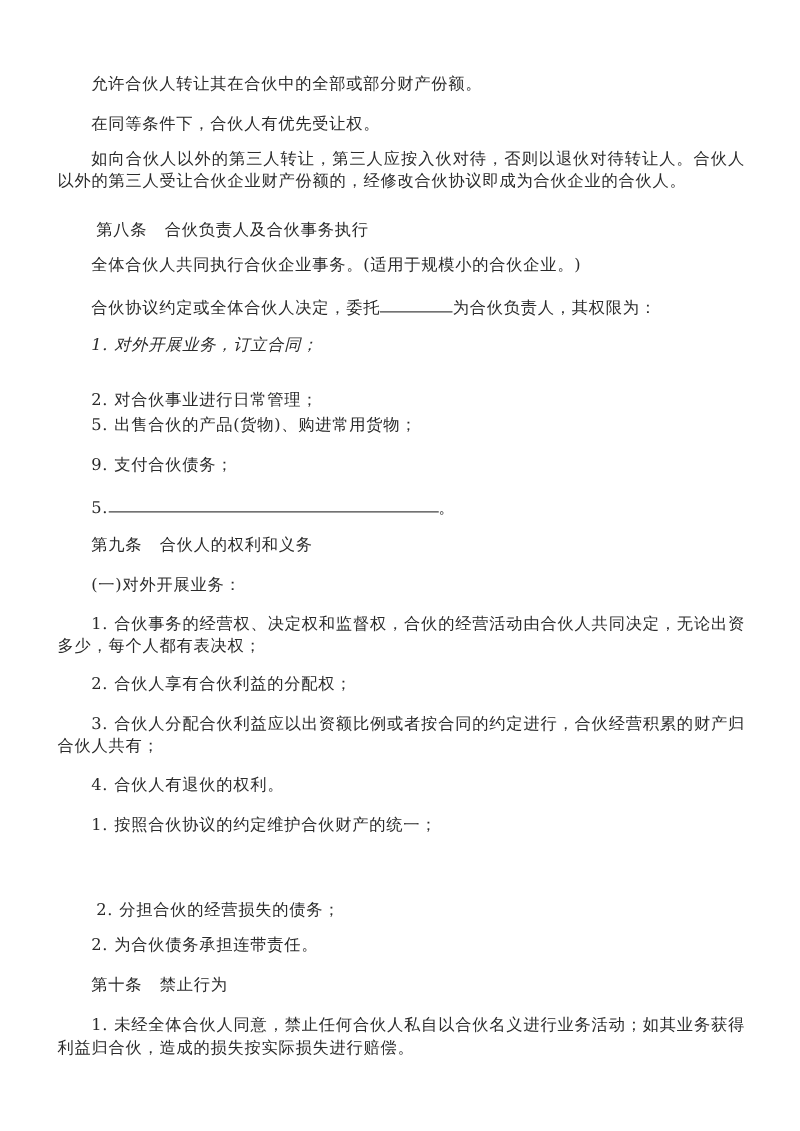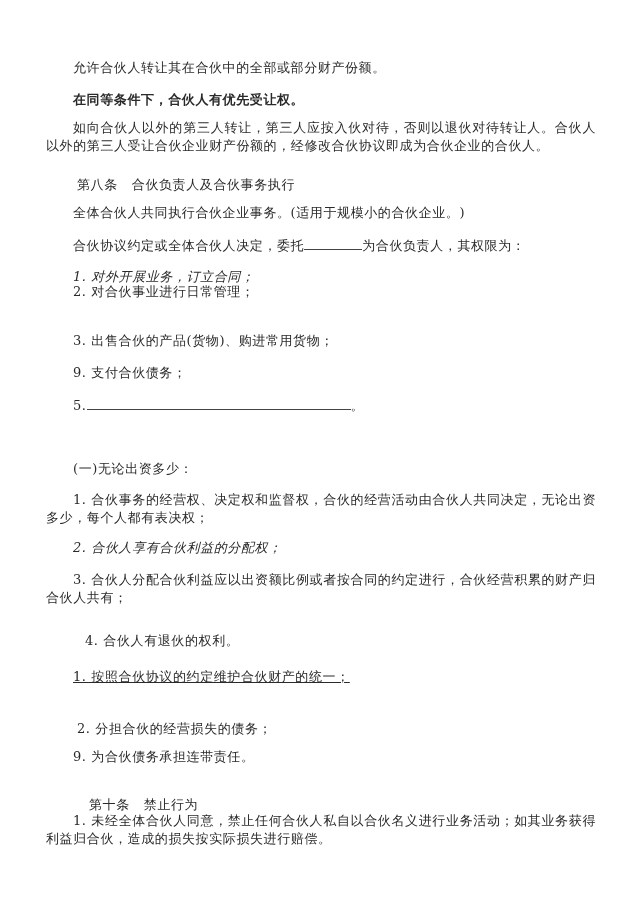--- a/index.html
+++ b/index.html
@@ -49,55 +49,56 @@
     .blank-short { width: 58px; }
     .blank-long { width: 264px; }
   </style>
 </head>
 <body>
 
 <div class="page">
 
   <p class="para indent" style="top:59px;margin:0;">允许合伙人转让其在合伙中的全部或部分财产份额。</p>
 
-  <p class="para indent" style="top:91px;margin:0;font-weight:bold;">在同等条件下，合伙人有优先受让权。</p>
+  <p class="para indent" style="top:91px;margin:0;">在同等条件下，合伙人有优先受让权。</p>
 
   <p class="para indent" style="top:119px;margin:0;">如向合伙人以外的第三人转让，第三人应按入伙对待，否则以退伙对待转让人。合伙人以外的第三人受让合伙企业财产份额的，经修改合伙协议即成为合伙企业的合伙人。</p>
 
   <p class="para indent heading" style="top:172px;margin:4px;"><span>第八条</span><span class="gap"></span><span>合伙负责人及合伙事务执行</span></p>
 
   <p class="para indent" style="top:204px;margin:0;">全体合伙人共同执行合伙企业事务。(适用于规模小的合伙企业。)</p>
 
   <p class="para indent" style="top:236px;margin:0;"><span>合伙协议约定或全体合伙人决定，委托</span><span class="blank blank-short"></span><span>为合伙负责人，其权限为：</span></p>
 
   <p class="para indent" style="top:268px;margin:0;font-style:italic;">1. 对外开展业务，订立合同；</p>
 
-  <p class="para indent" style="top:283px;margin:0;">2. 对合伙事业进行日常管理；</p>
+  <p class="para indent" style="top:312px;margin:0;">2. 对合伙事业进行日常管理；</p>
 
-  <p class="para indent" style="top:332px;margin:0;">3. 出售合伙的产品(货物)、购进常用货物；</p>
+  <p class="para indent" style="top:332px;margin:0;">5. 出售合伙的产品(货物)、购进常用货物；</p>
 
   <p class="para indent" style="top:364px;margin:0;">9. 支付合伙债务；</p>
 
   <p class="para indent" style="top:396px;margin:0;"><span>5.</span><span class="blank blank-long"></span><span>。</span></p>
 
+  <p class="para indent heading" style="top:428px;margin:0;"><span>第九条</span><span class="gap"></span><span>合伙人的权利和义务</span></p>
 
-  <p class="para indent" style="top:460px;margin:0;">(一)无论出资多少：</p>
+  <p class="para indent" style="top:460px;margin:0;">(一)对外开展业务：</p>
 
   <p class="para indent" style="top:491px;margin:0;">1. 合伙事务的经营权、决定权和监督权，合伙的经营活动由合伙人共同决定，无论出资多少，每个人都有表决权；</p>
 
-  <p class="para indent" style="top:539px;margin:0;font-style:italic;">2. 合伙人享有合伙利益的分配权；</p>
+  <p class="para indent" style="top:539px;margin:0;">2. 合伙人享有合伙利益的分配权；</p>
 
   <p class="para indent" style="top:571px;margin:0;">3. 合伙人分配合伙利益应以出资额比例或者按合同的约定进行，合伙经营积累的财产归合伙人共有；</p>
 
-  <p class="para indent" style="top:620px;margin:12px;">4. 合伙人有退伙的权利。</p>
+  <p class="para indent" style="top:620px;margin:0;">4. 合伙人有退伙的权利。</p>
 
 
-  <p class="para indent" style="top:668px;margin:0;text-decoration:underline;">1. 按照合伙协议的约定维护合伙财产的统一；</p>
+  <p class="para indent" style="top:652px;margin:0;">1. 按照合伙协议的约定维护合伙财产的统一；</p>
 
   <p class="para indent" style="top:716px;margin:4px;">2. 分担合伙的经营损失的债务；</p>
 
-  <p class="para indent" style="top:748px;margin:0;">9. 为合伙债务承担连带责任。</p>
+  <p class="para indent" style="top:748px;margin:0;">2. 为合伙债务承担连带责任。</p>
 
-  <p class="para indent heading" style="top:780px;margin:16px;"><span>第十条</span><span class="gap"></span><span>禁止行为</span></p>
+  <p class="para indent heading" style="top:780px;margin:0;"><span>第十条</span><span class="gap"></span><span>禁止行为</span></p>
 
   <p class="para indent" style="top:812px;margin:0;">1. 未经全体合伙人同意，禁止任何合伙人私自以合伙名义进行业务活动；如其业务获得利益归合伙，造成的损失按实际损失进行赔偿。</p>
 
 </div>
 
 </body></html>

